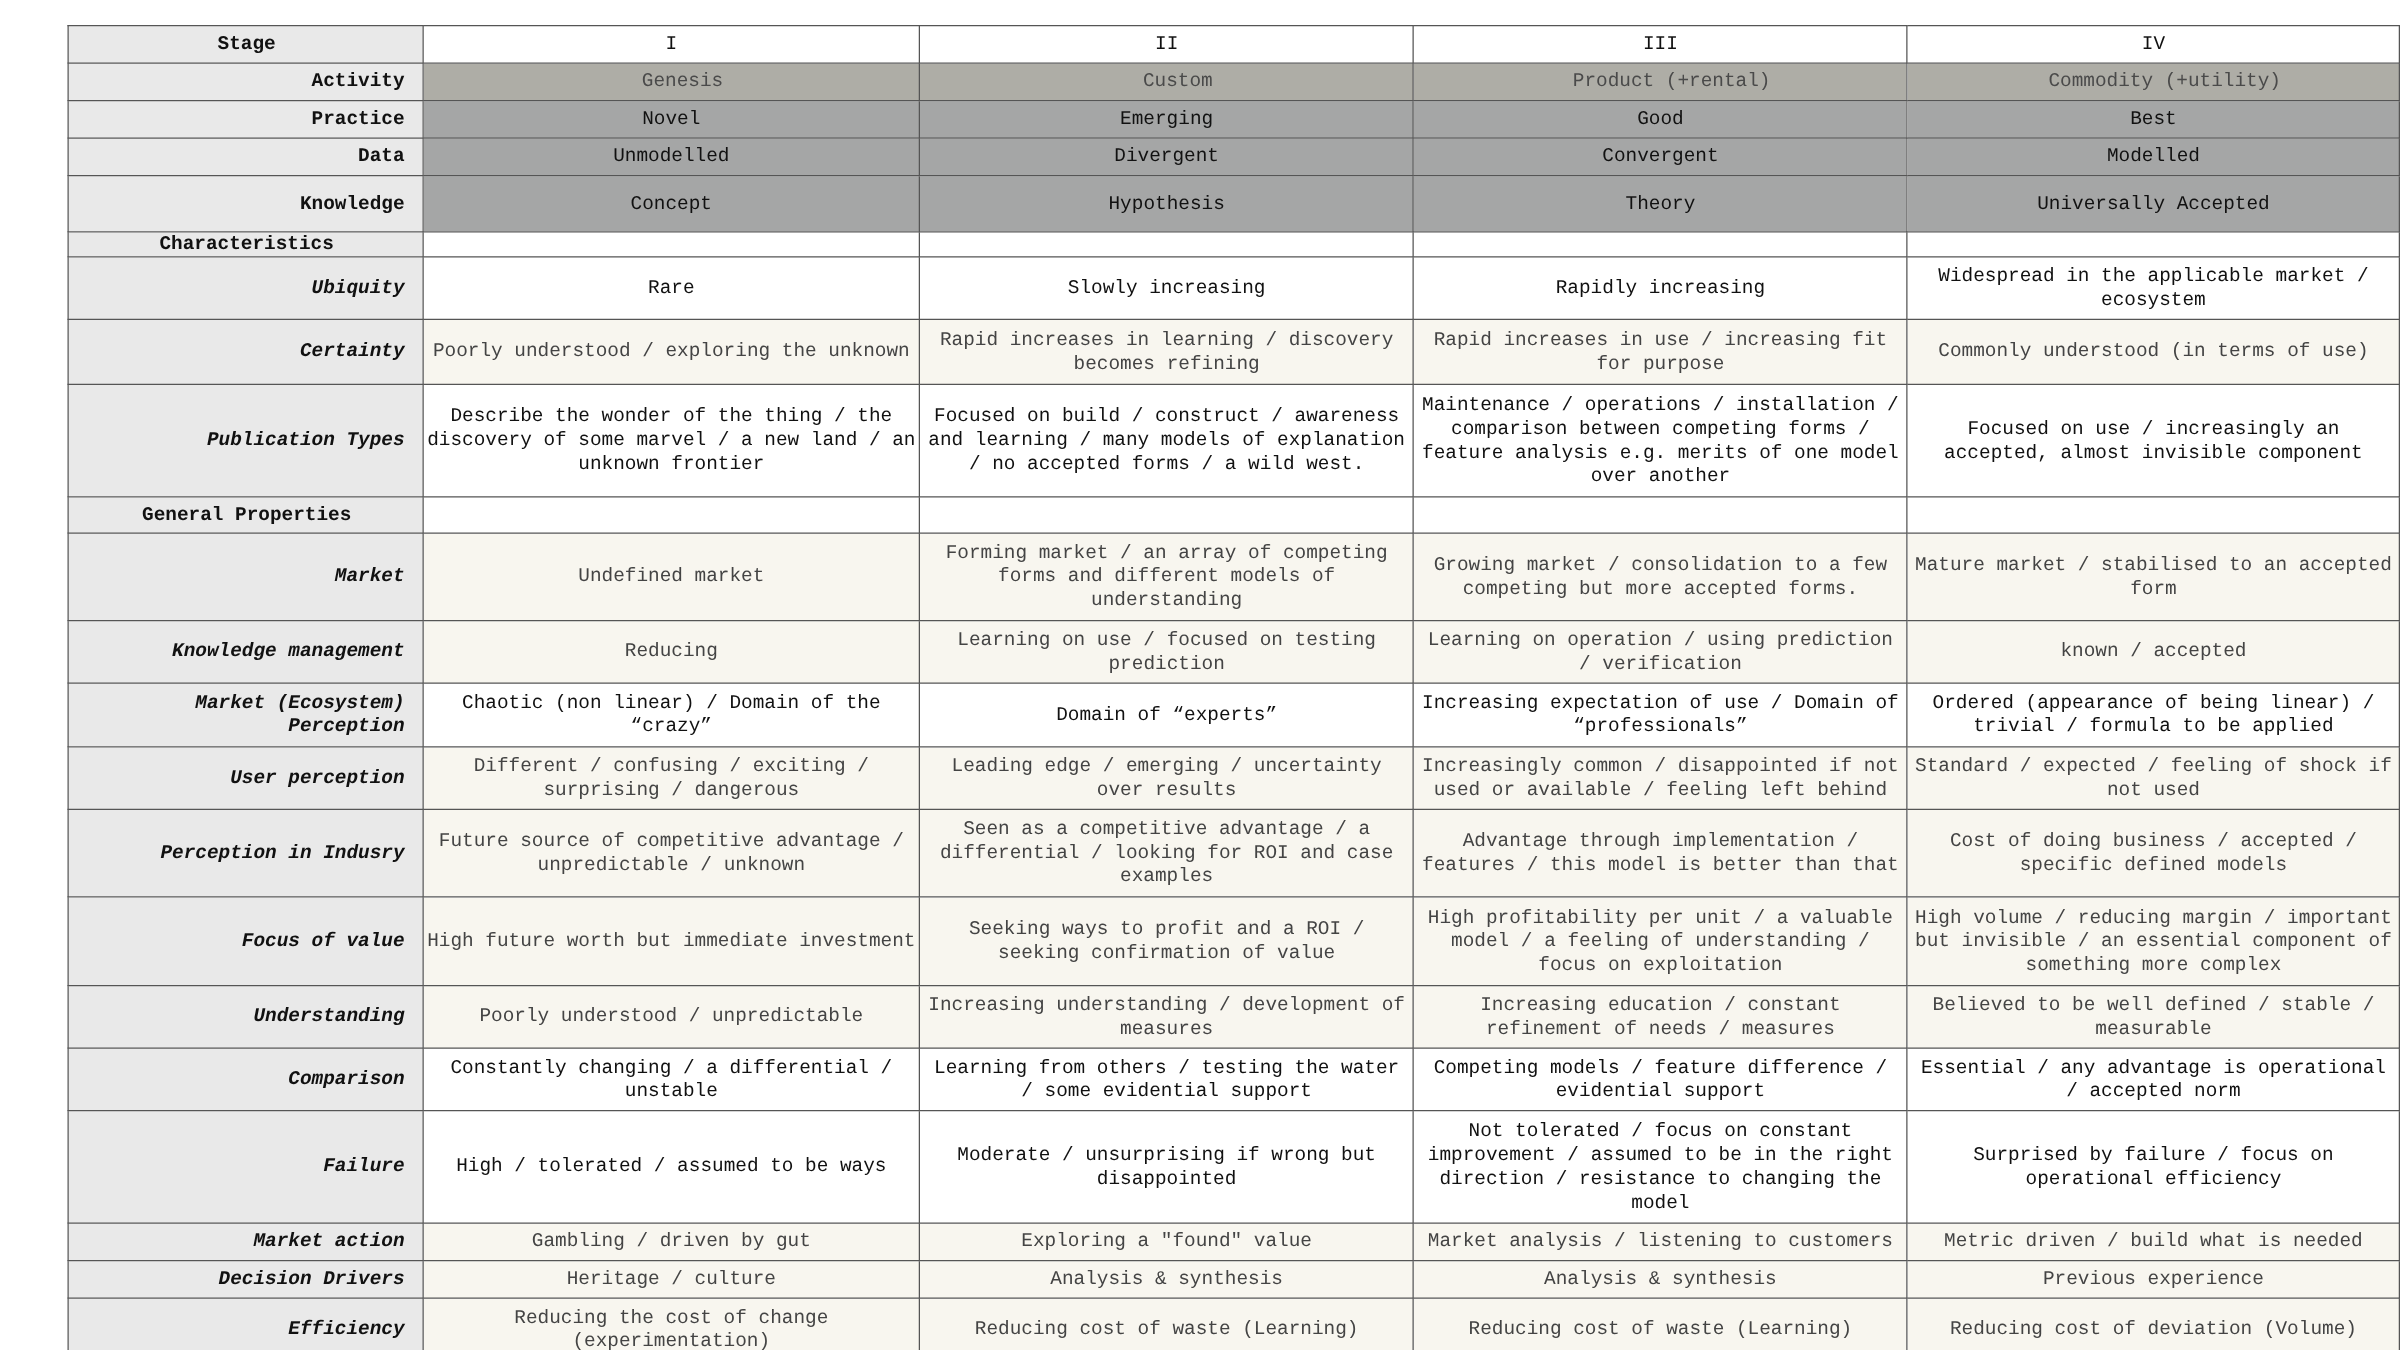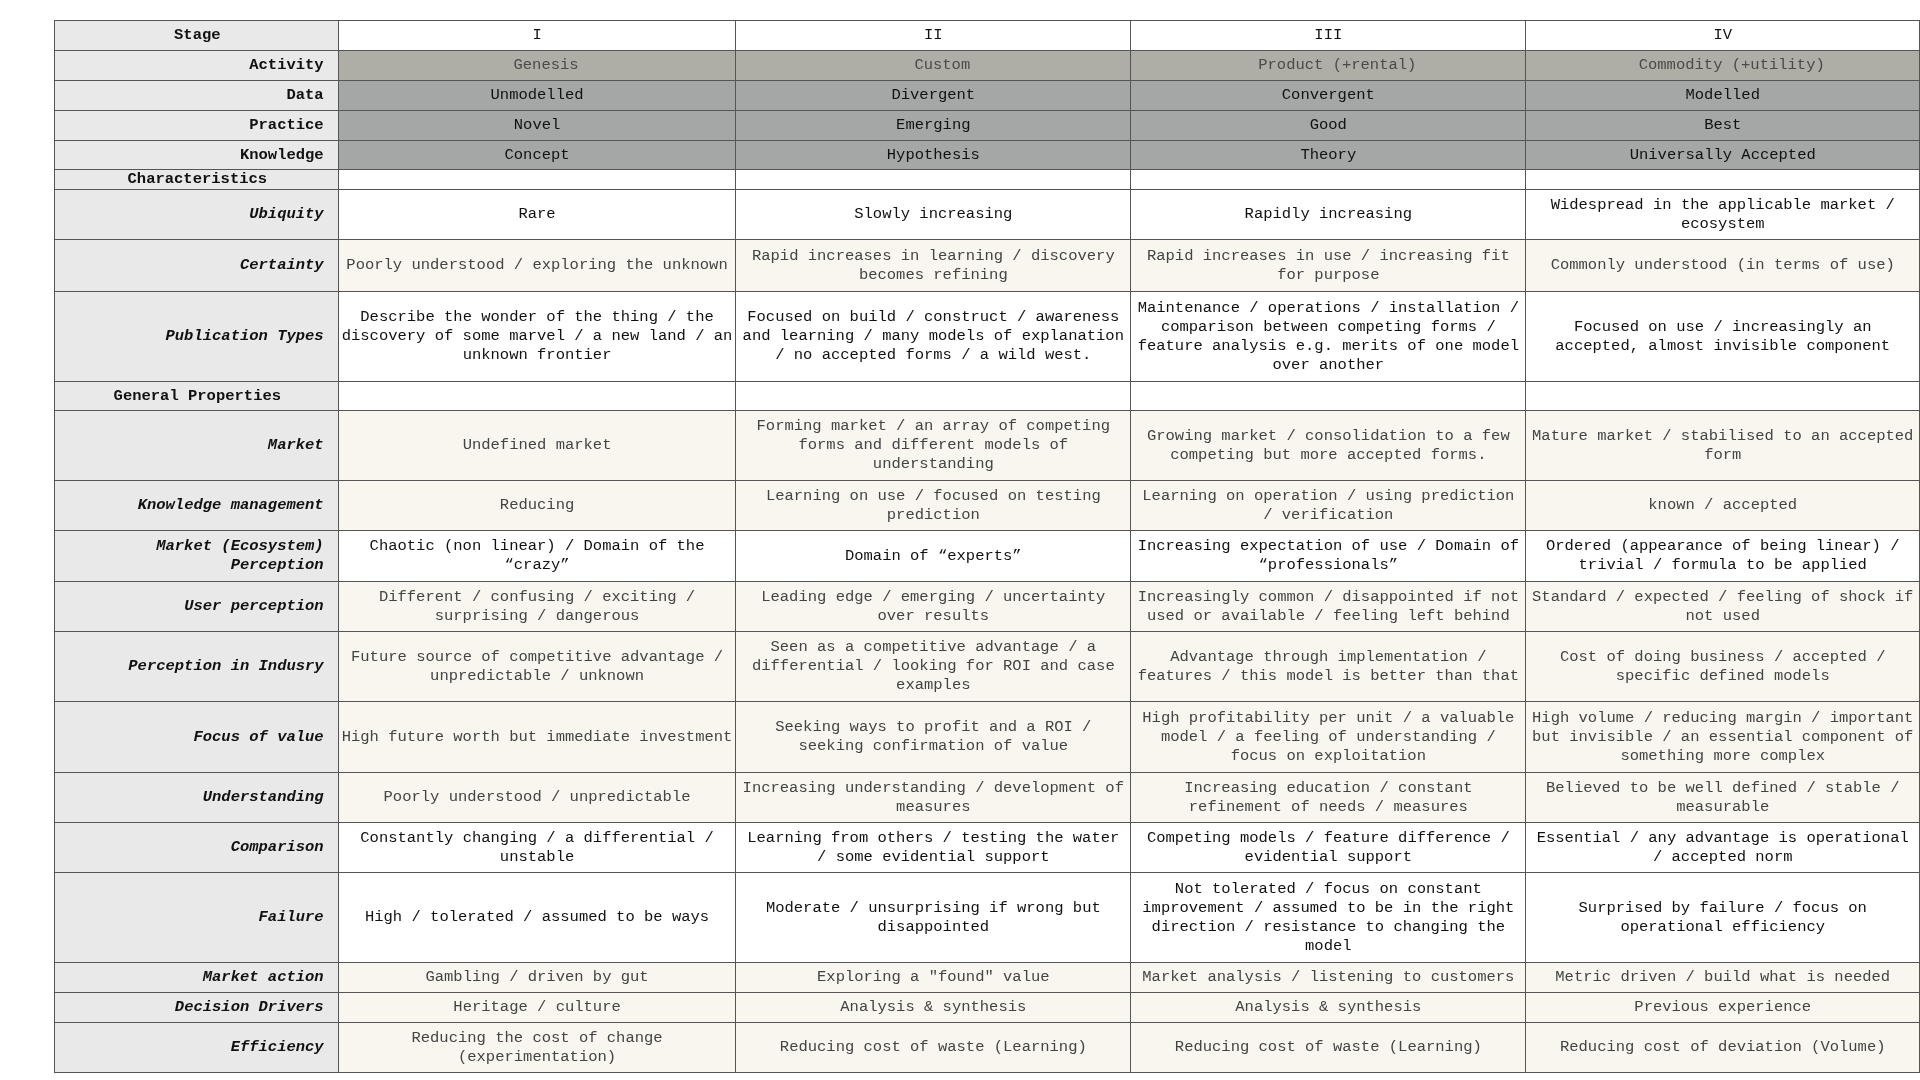--- a/index.html
+++ b/index.html
@@ -48,34 +48,34 @@
       <td class="stagehead">IV</td>
     </tr>
     <tr class="row-activity" style="height:30px">
       <td class="lbl plain">Activity</td>
       <td class="v">Genesis</td>
       <td class="v">Custom</td>
       <td class="v">Product (+rental)</td>
       <td class="v">Commodity (+utility)</td>
     </tr>
     <tr class="row-dark" style="height:30px">
+      <td class="lbl plain">Practice</td>
+      <td class="v">Novel</td>
+      <td class="v">Emerging</td>
+      <td class="v">Good</td>
+      <td class="v">Best</td>
+    </tr>
+    <tr class="row-dark" style="height:30px">
       <td class="lbl plain">Data</td>
       <td class="v">Unmodelled</td>
       <td class="v">Divergent</td>
       <td class="v">Convergent</td>
       <td class="v">Modelled</td>
     </tr>
-    <tr class="row-dark" style="height:30px">
-      <td class="lbl plain">Practice</td>
-      <td class="v">Novel</td>
-      <td class="v">Emerging</td>
-      <td class="v">Good</td>
-      <td class="v">Best</td>
-    </tr>
-    <tr class="row-dark" style="height:29px">
+    <tr class="row-dark" style="height:45px">
       <td class="lbl plain">Knowledge</td>
       <td class="v">Concept</td>
       <td class="v">Hypothesis</td>
       <td class="v">Theory</td>
       <td class="v">Universally Accepted</td>
     </tr>
 
     <tr class="row-white" style="height:17px">
       <td class="lbl section">Characteristics</td>
       <td class="v"></td>

